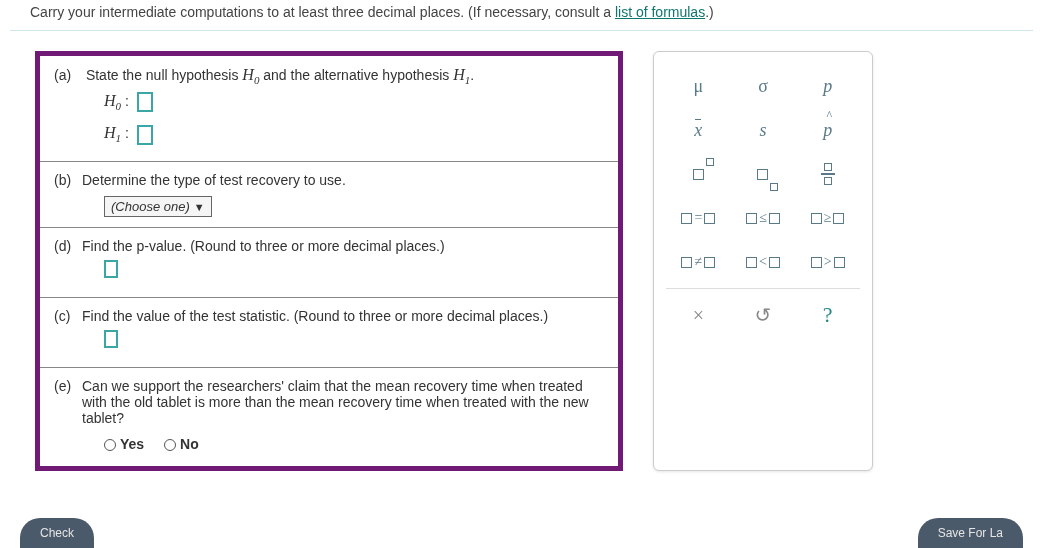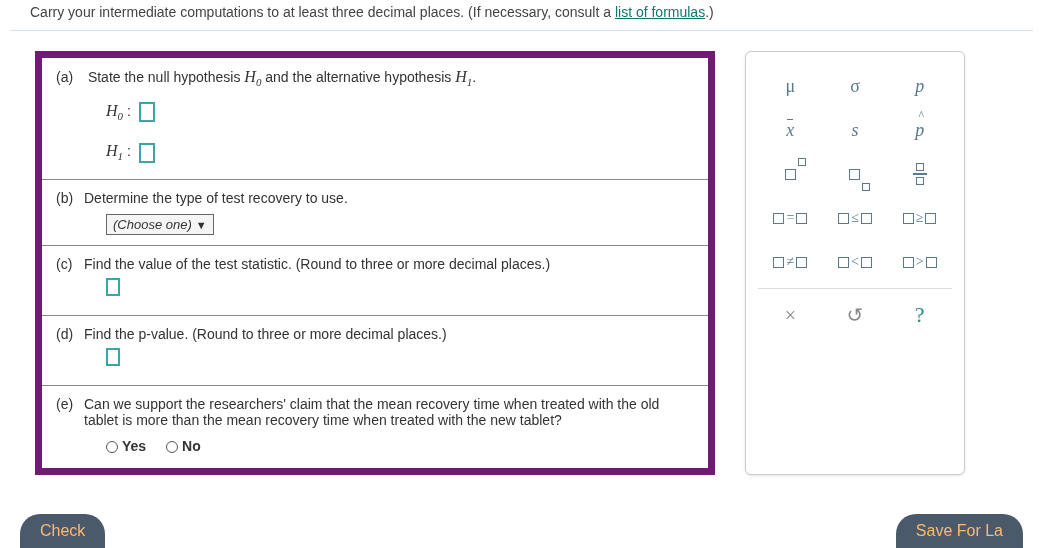--- a/index.html
+++ b/index.html
@@ -1,23 +1,23 @@
 <!DOCTYPE html>
 <html><head>
   <meta charset="utf-8">
   <style>
     * { box-sizing: border-box; margin: 0; padding: 0; }
     body { font-family: Arial, sans-serif; font-size: 14px; color: #333; background: #fff; width: 1043px; height: 548px; position: relative; padding: 0 10px; }
     .instruction { padding: 4px 20px 10px 20px; border-bottom: 1px solid #d0e5e8; color: #444; }
     .instruction a { color: #0f766e; text-decoration: underline; }
     .content-area { display: flex; gap: 30px; padding: 20px 25px; }
-    .question-table { border: 7px solid #701a75; border-collapse: collapse; width: 680px; }
+    .question-table { border: 5px solid #701a75; border-collapse: collapse; width: 588px; }
     .question-table td { border: 1px solid #888; padding: 10px 14px; vertical-align: top; }
     .part-label { display: inline-block; width: 28px; }
-    .hyp-row { padding: 6px 0 6px 50px; margin-top: 8px; }
+    .hyp-row { padding: 6px 0 6px 50px; }
     .hyp-label { font-style: italic; font-family: 'Times New Roman', serif; font-size: 16px; }
     .sub { font-size: 11px; vertical-align: sub; }
     .input-box { display: inline-block; width: 16px; height: 20px; border: 2px solid #3aa6a6; background: #fff; vertical-align: middle; margin-left: 4px; }
     .input-box-inline { display: inline-block; width: 14px; height: 18px; border: 2px solid #3aa6a6; background: #fff; margin: 6px 0 6px 50px; }
     .select-box { display: inline-block; border: 1px solid #666; padding: 2px 6px; margin-left: 50px; font-size: 13px; cursor: pointer; background: #f5f5f5; }
     .select-arrow { font-size: 11px; margin-left: 4px; }
     .radio-row { padding: 10px 0 4px 50px; }
     .radio-opt { margin-right: 16px; cursor: pointer; font-weight: bold; }
     .radio-circle { display: inline-block; width: 12px; height: 12px; border: 1px solid #555; border-radius: 50%; vertical-align: middle; margin-right: 4px; }
     
@@ -29,21 +29,21 @@
     .frac { display: inline-flex; flex-direction: column; align-items: center; }
     .frac-line { width: 14px; height: 1.5px; background: #5a7a8a; margin: 2px 0; }
     .ineq-group { display: inline-flex; align-items: center; gap: 2px; font-size: 14px; color: #5a7a8a; }
     .divider { border-top: 1px solid #ddd; margin: 4px 0; }
     .xbar { position: relative; display: inline-block; }
     .xbar::before { content: ''; position: absolute; top: -1px; left: 1px; right: 1px; height: 1.5px; background: #5a7a8a; }
     .phat { position: relative; display: inline-block; }
     .phat::before { content: '^'; position: absolute; top: -12px; left: 3px; font-size: 12px; }
     
     .footer { position: absolute; bottom: 0; left: 0; right: 0; display: flex; justify-content: space-between; padding: 0 20px; }
-    .btn-check, .btn-save { background: #4a5a6a; color: #fdba74; padding: 8px 20px; border-radius: 20px 20px 0 0; font-size: 16px; cursor: pointer; }
+    .btn-check, .btn-save { background: #4a5a6a; color: #e5e5e5; padding: 8px 20px; border-radius: 20px 20px 0 0; font-size: 12px; cursor: pointer; }
     .sup-corner { position: relative; }
     .sup-sq { position: absolute; top: -6px; right: -10px; }
     .sub-corner { position: relative; }
     .sub-sq { position: absolute; bottom: -6px; right: -10px; }
   </style>
 </head>
 <body>
 
 <div class="instruction">
   <span>Carry your intermediate computations to at least three decimal places. (If necessary, consult a </span><a href="#">list of formulas</a><span>.)</span>
@@ -73,27 +73,27 @@
       <div><span class="part-label">(b)</span><span>Determine the type of test recovery to use.</span></div>
       <div style="margin-top:8px;font-style:italic;">
         <span class="select-box">
           <span>(Choose one)</span><span class="select-arrow">▼</span>
         </span>
       </div>
     </td>
         </tr>
     <tr>
           <td>
-      <div><span class="part-label">(c)</span><span>Find the value of the test statistic. (Round to three or more decimal places.)</span></div>
+      <div><span class="part-label">(d)</span><span>Find the p-value. (Round to three or more decimal places.)</span></div>
       <div><span class="input-box-inline"></span></div>
     </td>
         </tr>
     <tr>
           <td>
-      <div><span class="part-label">(d)</span><span>Find the p-value. (Round to three or more decimal places.)</span></div>
+      <div><span class="part-label">(c)</span><span>Find the value of the test statistic. (Round to three or more decimal places.)</span></div>
       <div><span class="input-box-inline"></span></div>
     </td>
         </tr>
     <tr>
           <td>
       <div style="display:flex;">
               <span class="part-label" style="flex-shrink:0;">(e)</span>
               <span>Can we support the researchers' claim that the mean recovery time when treated with the old tablet is more than the mean recovery time when treated with the new tablet?</span>
             </div>
       <div class="radio-row">

